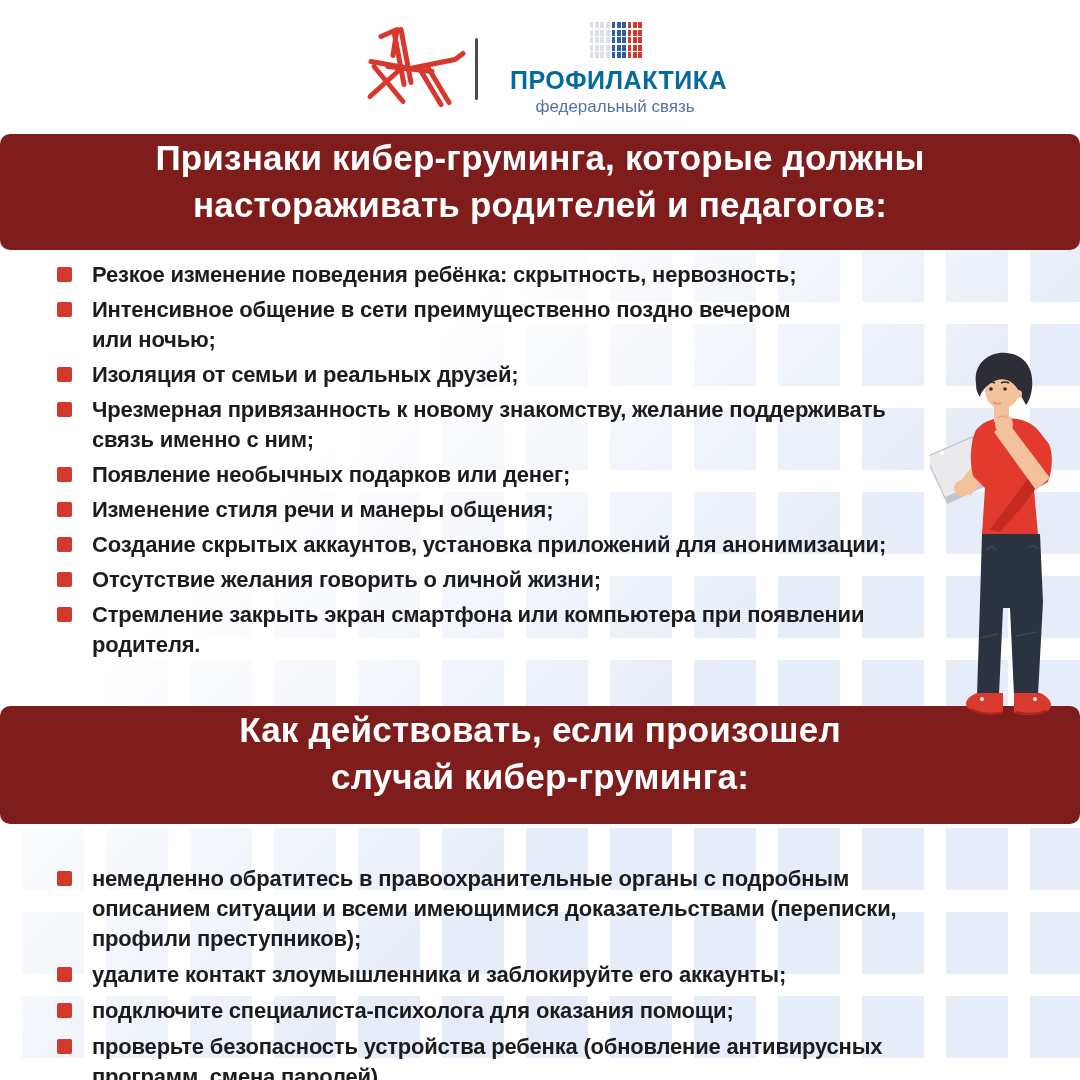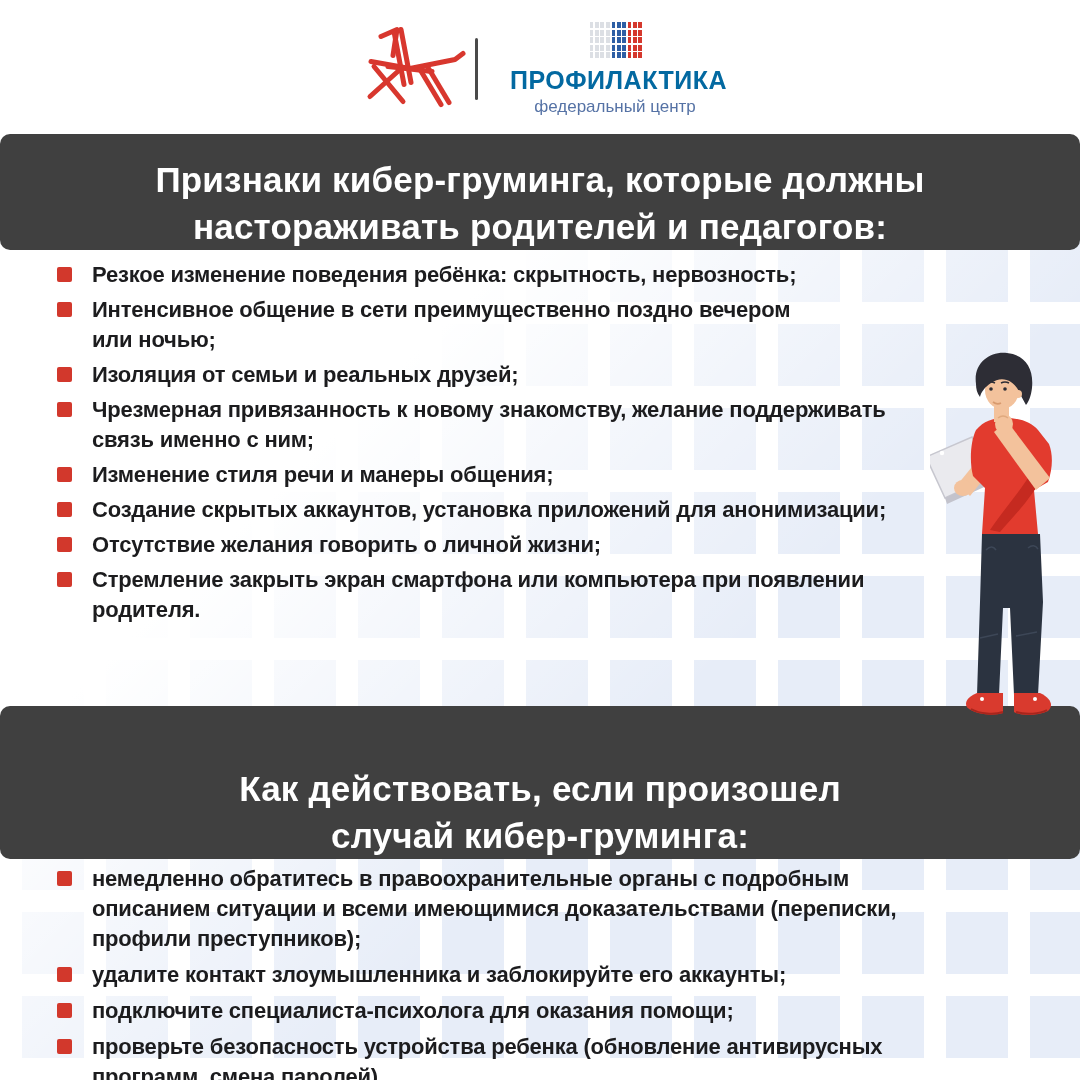--- a/index.html
+++ b/index.html
@@ -28,24 +28,24 @@
   .bg-zone { height:38px; background-image:
       repeating-linear-gradient(0deg,  #ffffff 0 1.6px, rgba(255,255,255,0) 1.6px 7.6px),
       repeating-linear-gradient(90deg, #ffffff 0 1.6px, rgba(255,255,255,0) 1.6px 5.4px); }
   .bg-zone.gray { width:21.6px; background-color:#dcdfe4; }
   .bg-zone.blue { width:16.2px; background-color:#2e5fa5; }
   .bg-zone.red  { width:16.2px; background-color:#d5382d; }
   .brand-name { font-size:25px; font-weight:bold; color:#0369a1; letter-spacing:0.5px; white-space:nowrap; }
   .brand-sub  { font-size:17px; color:#5572a5; margin-top:2px; white-space:nowrap; }
 
   
-  .banner { position:absolute; left:0; width:1080px; background:#404040; border-radius:10px; z-index:1;
-            display:flex; align-items:flex-end; justify-content:center; }
+  .banner { position:absolute; left:0; width:1080px; background:#7f1d1d; border-radius:10px; z-index:1;
+            display:flex; align-items:flex-start; justify-content:center; }
   .banner-1 { top:134px; height:116px; }
-  .banner-2 { top:706px; height:153px; }
+  .banner-2 { top:706px; height:118px; }
   .banner-title { color:#ffffff; font-size:35px; font-weight:bold; line-height:47px;
                   text-align:center; white-space:pre-line; letter-spacing:0.2px; }
 
   
   .list { position:absolute; left:0; width:1008px; padding-left:57px; z-index:2; list-style:none; }
   .list-1 { top:260px; }
   .list-2 { top:840px;margin-top:24px; }
   .item { display:flex; align-items:flex-start; margin-bottom:5px; }
   .list-2 .item { margin-bottom:6px; }
   .bullet { flex:0 0 15px; width:15px; height:15px; margin-top:7px; margin-right:20px;
@@ -76,21 +76,21 @@
       <path d="M42,45 L12,72"></path>
     </svg>
     <div class="header-divider"></div>
     <div class="brand">
       <div class="brand-grid">
         <div class="bg-zone gray"></div>
           <div class="bg-zone blue"></div>
           <div class="bg-zone red"></div>
       </div>
       <div class="brand-name">ПРОФИЛАКТИКА</div>
-      <div class="brand-sub">федеральный центр</div>
+      <div class="brand-sub">федеральный связь</div>
     </div>
   </div>
 
   <div class="banner banner-1">
     <div class="banner-title">Признаки кибер-груминга, которые должны
 настораживать родителей и педагогов:</div>
   </div>
 
   <ul class="list list-1">
     <li class="item">
@@ -103,20 +103,24 @@
 или ночью;</span>
       </li>
     <li class="item">
         <span class="bullet"></span>
         <span class="item-text">Изоляция от семьи и реальных друзей;</span>
       </li>
     <li class="item">
         <span class="bullet"></span>
         <span class="item-text">Чрезмерная привязанность к новому знакомству, желание поддерживать
 связь именно с ним;</span>
+      </li>
+    <li class="item">
+        <span class="bullet"></span>
+        <span class="item-text">Появление необычных подарков или денег;</span>
       </li>
     <li class="item">
         <span class="bullet"></span>
         <span class="item-text">Изменение стиля речи и манеры общения;</span>
       </li>
     <li class="item">
         <span class="bullet"></span>
         <span class="item-text">Создание скрытых аккаунтов, установка приложений для анонимизации;</span>
       </li>
     <li class="item">

